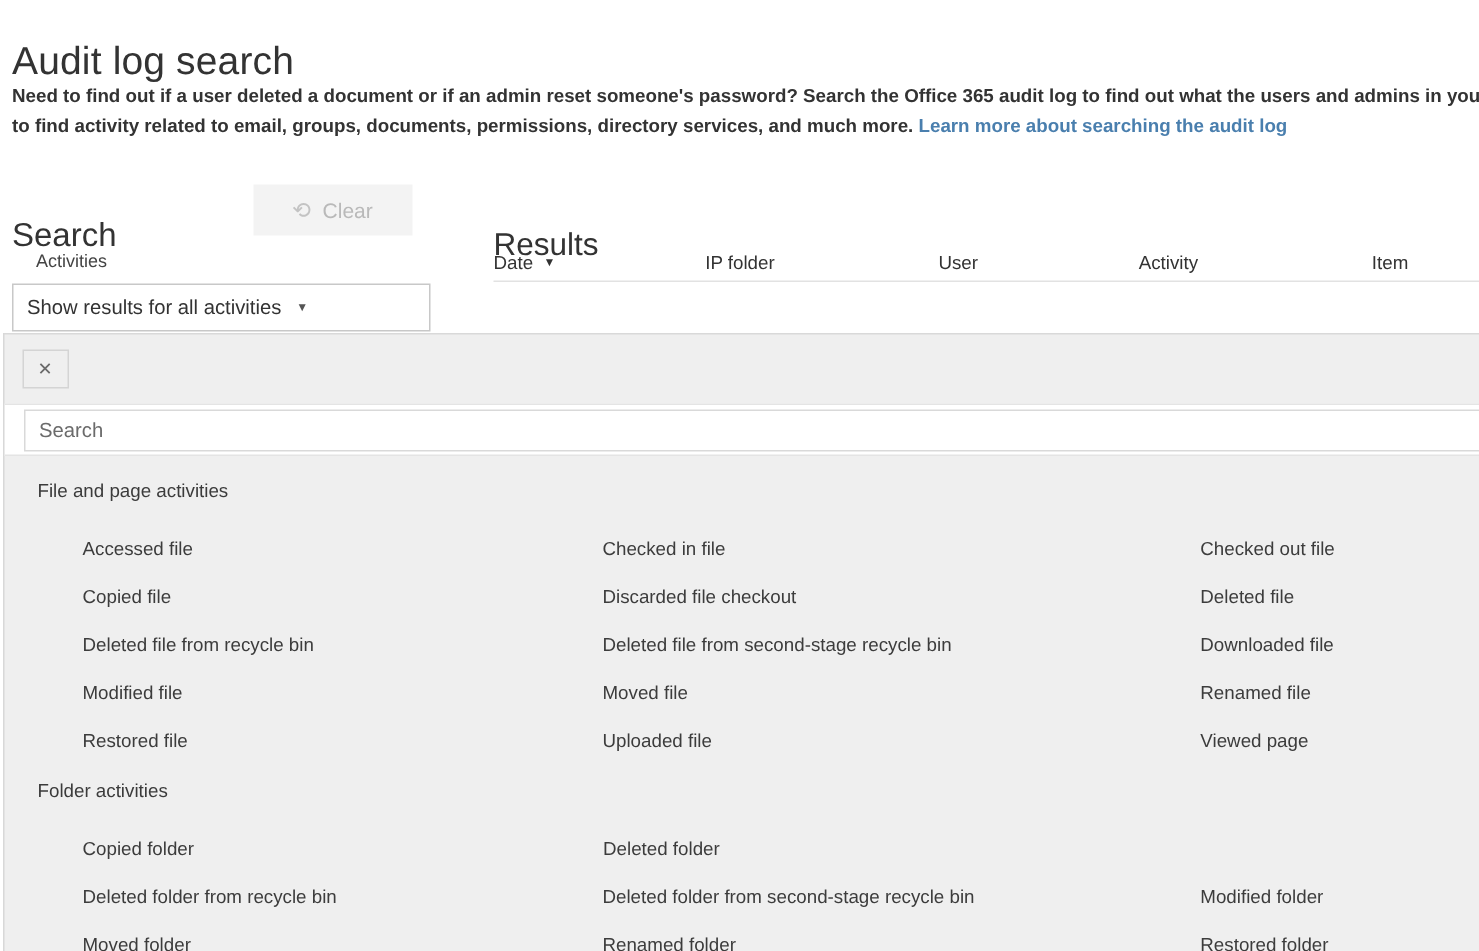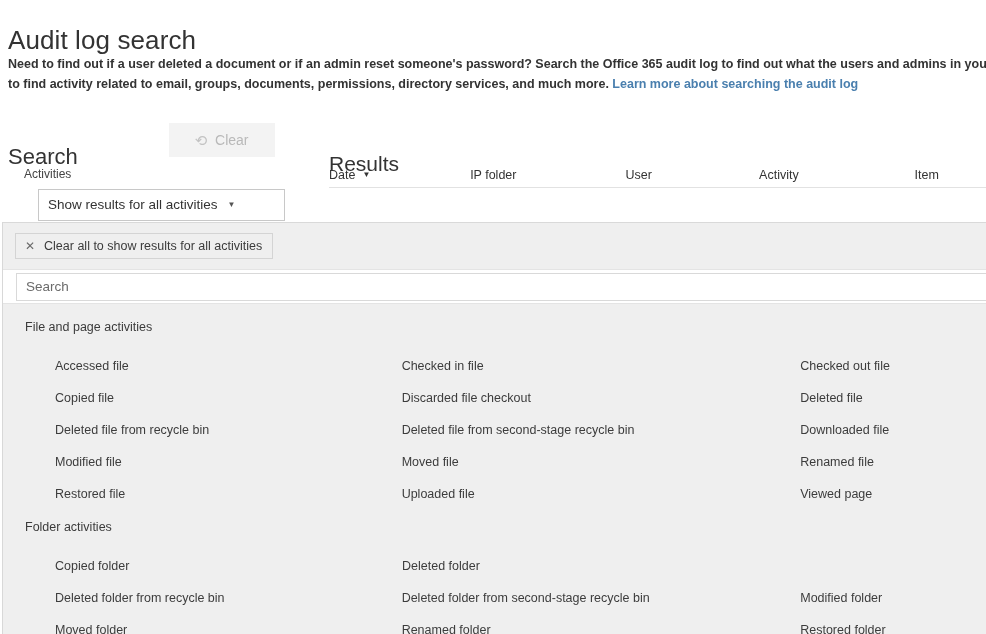--- a/index.html
+++ b/index.html
@@ -100,29 +100,28 @@
     top: 166px;
     font-size: 12px;
     color: #444444;
     line-height: 16px;
   }
 
   .activities-dropdown {
     position: absolute;
     left: 8px;
     top: 189px;
-    width: 247px;
+    width: 279px;
     height: 32px;
     background: #ffffff;
     border: 1px solid #c8c8c8;
     display: flex;
     align-items: center;
     padding: 0 9px;
     cursor: pointer;
-    margin-left: 30px;
   }
   .activities-dropdown .dd-value {
     font-size: 13.5px;
     color: #333333;
     line-height: 18px;
     white-space: nowrap;
   }
   .activities-dropdown .dd-chevron {
     margin-left: 10px;
     font-size: 8px;
@@ -299,21 +298,20 @@
       <div class="col col-item">Item</div>
     </div>
     <div class="results-empty-body"></div>
   </div>
 
   <div class="activities-panel">
 
     <div class="panel-chip-row">
       <div class="selection-chip">
         <span class="chip-x">✕</span>
-        <span>Clear all to show results for all activities</span>
       </div>
     </div>
 
     <div class="panel-search-row">
       <input class="panel-search-input" type="text" placeholder="Search" style="">
     </div>
 
     <div class="panel-list">
 
       <div class="group">

